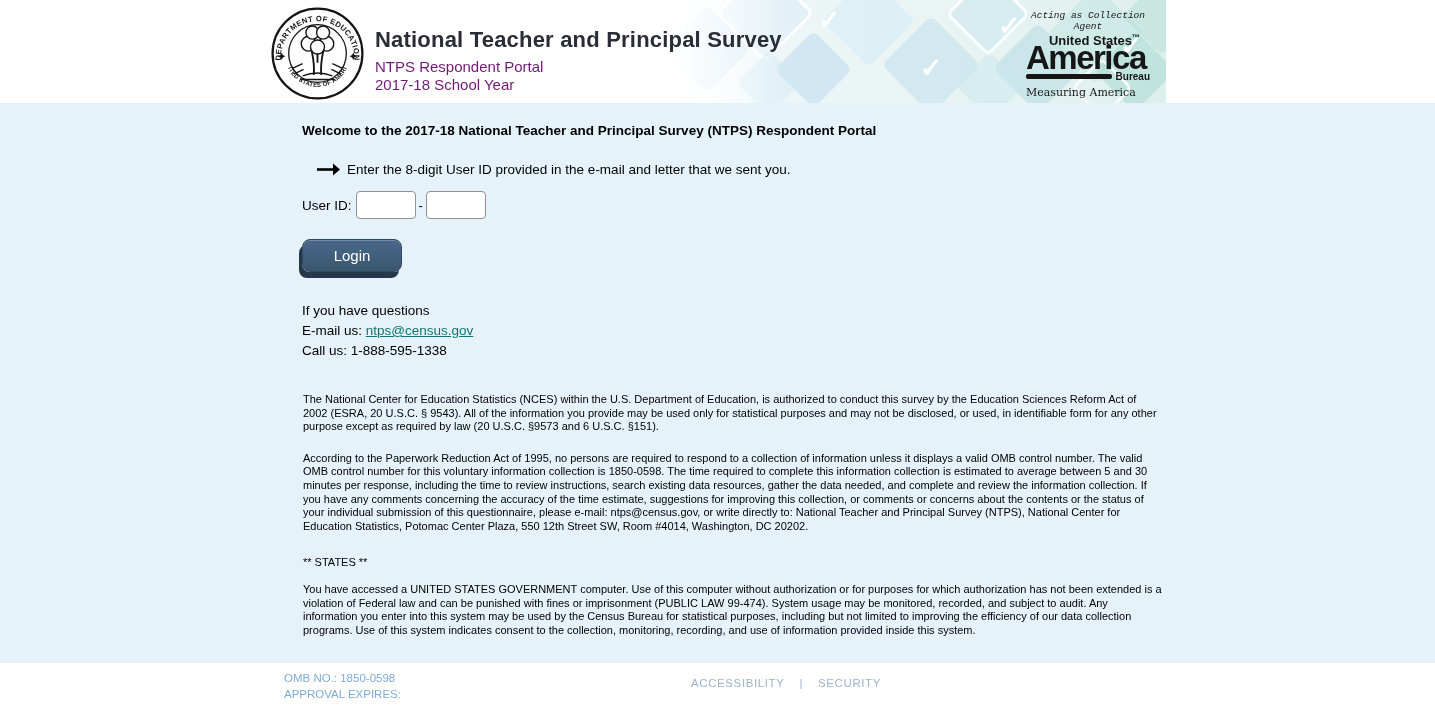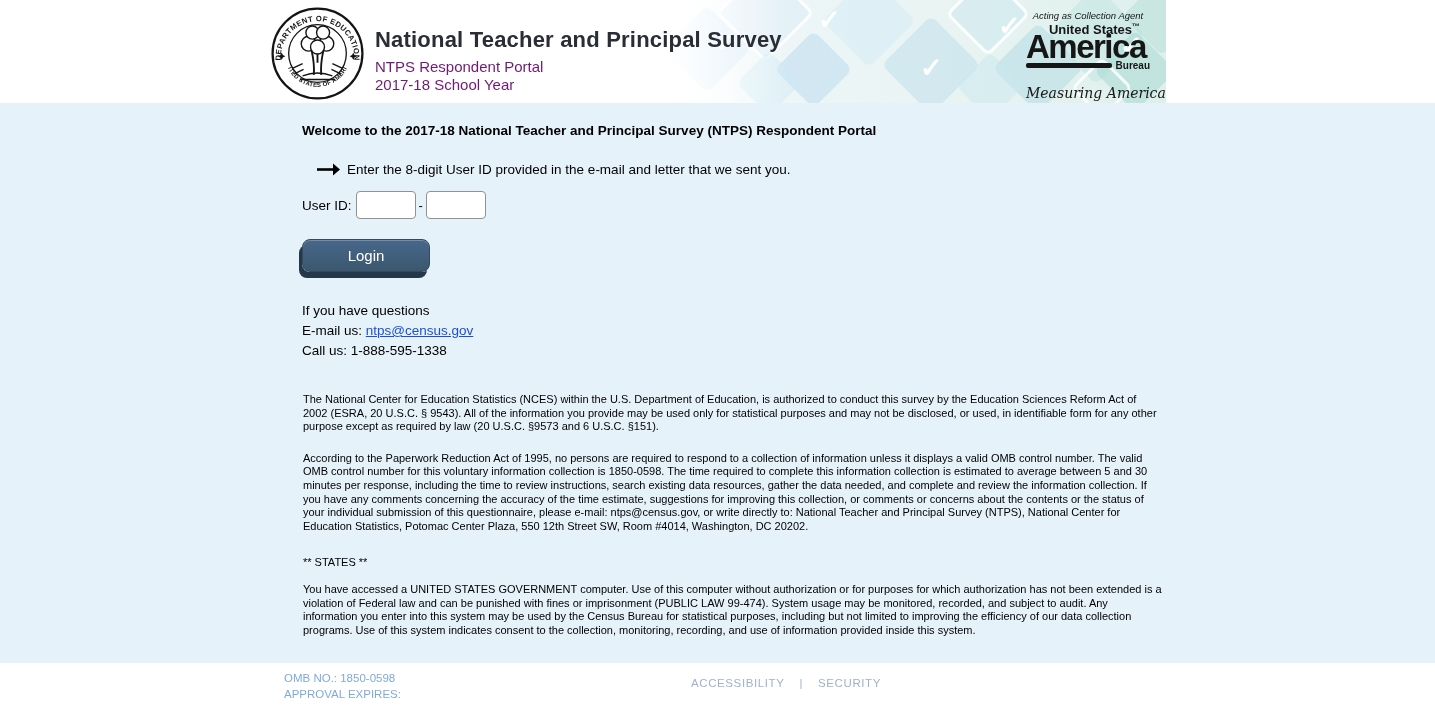--- a/index.html
+++ b/index.html
@@ -17,49 +17,49 @@
   .pattern-fade { position:absolute; left:0; top:0; width:120px; height:103px;
                   background:linear-gradient(90deg,#ffffff 0%, rgba(255,255,255,0) 100%); }
 
   .seal { position:absolute; left:271px; top:7px; width:93px; height:93px; }
 
   .titles { position:absolute; left:375px; top:27px; }
   .app-title { font-size:22px; font-weight:bold; color:#2a2d35; letter-spacing:0.2px; }
   .app-sub { font-size:15px; color:#701a75; line-height:18px; margin-top:5px; }
 
   .census { position:absolute; left:1026px; top:10px; width:124px; z-index:3; color:#161616; }
-  .census-agent { font-family:Liberation Sans, sans-serif; font-style:italic; font-size:9.5px; text-align:center; }
+  .census-agent { font-family:Liberation Mono, monospace; font-style:italic; font-size:9.5px; text-align:center; }
   .census-us { text-align:right; padding-right:10px; font-size:13px; font-weight:bold; margin-top:1px; }
   .census-us sup { font-size:8px; }
   .census-word { font-size:33px; font-weight:800; letter-spacing:-1.5px; line-height:30px; margin-top:-5px; }
   .census-bar { display:flex; align-items:center; margin-top:-2px; }
   .census-bar .bar { flex:1; height:5px; background:#161616; border-radius:2px; margin-right:4px; }
   .census-bureau { font-size:10px; font-weight:bold; }
-  .census-tagline { font-family:"DejaVu Serif", serif; font-style:italic; font-size:14px; margin-top:14px; white-space:nowrap; }
+  .census-tagline { font-family:"DejaVu Serif", serif; font-size:11px; margin-top:4px; white-space:nowrap; }
 
   
   .content { position:absolute; left:0; top:103px; width:1435px; height:560px; background:#e6f2fa; }
   .welcome { position:absolute; left:302px; top:20px; font-size:13.5px; font-weight:bold; }
   .instruction { position:absolute; left:317px; top:59px; display:flex; align-items:center; font-size:13.5px; }
   .instruction svg { margin-right:6px; }
 
   .uid-row { position:absolute; left:302px; top:88px; display:flex; align-items:center; font-size:13.5px; }
   .uid-label { margin-right:4px; }
   .uid-input { width:60px; height:28px; border:1px solid #919191; border-radius:4px; background:#fff;
                font-size:14px; padding:0 6px; outline:none; }
   .uid-dash { margin:0 3px; font-size:13px; }
 
-  .login-btn { position:absolute; left:302px; top:136px; width:128px; height:33px;
+  .login-btn { position:absolute; left:302px; top:136px; width:100px; height:33px;
                background:linear-gradient(#48678a, #3b576f); color:#fff; font-size:15px;
                font-family:"Liberation Sans", sans-serif;
                border:1px solid #33495d; border-radius:8px; cursor:pointer;
                box-shadow:-3px 6px 0 #25384a, inset 0 1px 0 rgba(255,255,255,0.25); }
 
   .questions { position:absolute; left:302px; top:198px; font-size:13.5px; line-height:20px; }
-  .email-link { color:#1d4ed8; text-decoration:underline; cursor:pointer; }
+  .email-link { color:#0f766e; text-decoration:underline; cursor:pointer; }
 
   .legal { position:absolute; left:303px; top:290px; width:860px; font-size:11px; line-height:13.6px; color:#000; }
   .legal p { margin:0; }
   .legal .gap1 { margin-top:18px; }
   .legal .warn { margin-top:23px; }
   .legal .gap2 { margin-top:13px; }
 
   
   .footer { position:absolute; left:0; top:663px; width:1156px; height:45px; background:#fff; }
   .omb { position:absolute; left:284px; top:7px; font-size:11.5px; line-height:16px; color:#80abd8; }

